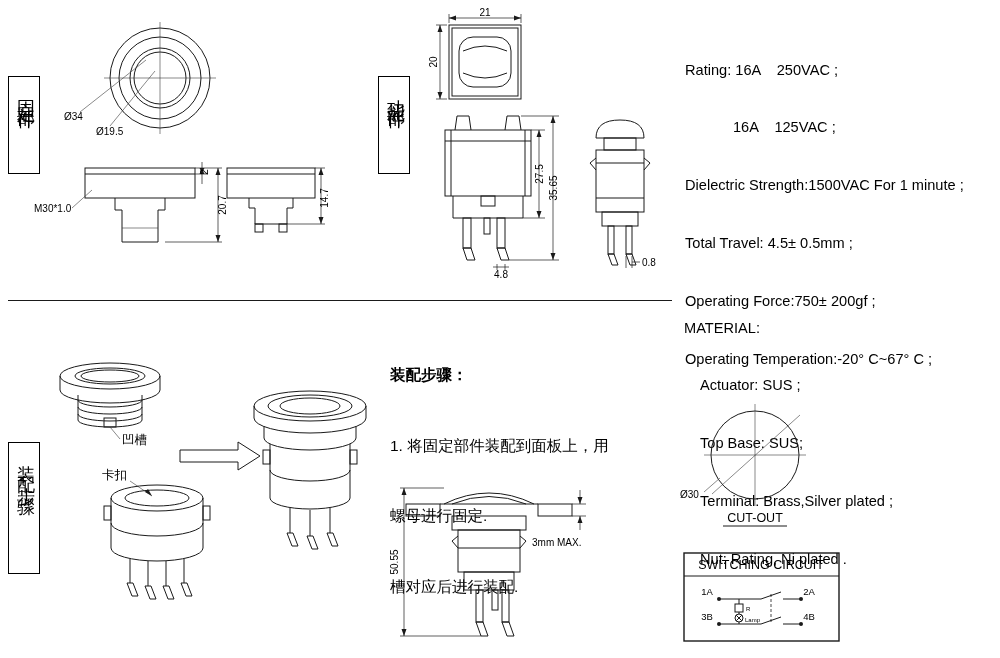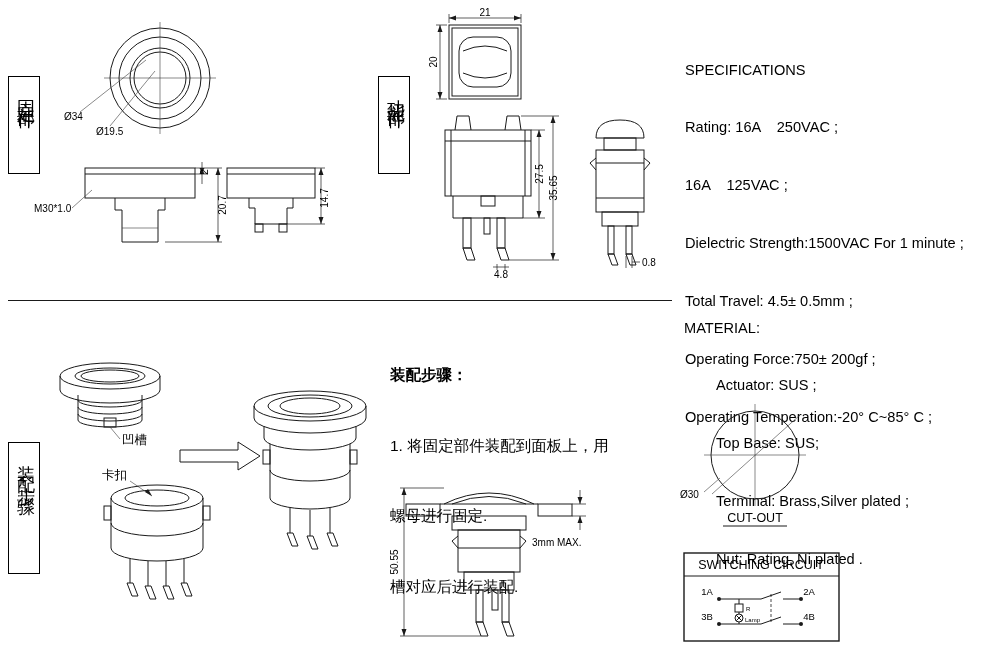--- a/index.html
+++ b/index.html
@@ -8,22 +8,22 @@
 
   .vlabel {
     position:absolute; width:32px; border:1.5px solid #000;
     writing-mode:vertical-lr; text-orientation:upright;
     font-size:18px; color:#000; padding-top:8px; padding-left:5px;
   }
   .ls-sm { letter-spacing:4px; }
   .ls-lg { letter-spacing:11px; }
 
   .textcol { position:absolute; white-space:pre; font-size:14.6px; line-height:19.3px; }
-  .textcol .indent { }
-  .mat .line { margin-left:32px; }
+  .textcol .indent { margin-left:48px; }
+  .mat .line { margin-left:16px; }
 
   .asm-text { position:absolute; font-size:15.5px; line-height:23.5px; white-space:pre; }
   .asm-text .title { font-weight:bold; }
 
   .divider { position:absolute; left:8px; top:300px; width:664px; border-top:1px solid #1a1a1a; }
 
   svg { position:absolute; overflow:visible; }
   .d  { stroke:#1a1a1a; stroke-width:1; fill:none; }
   .d2 { stroke:#1a1a1a; stroke-width:1.4; fill:none; }
   .thin { stroke:#3a3a3a; stroke-width:0.6; fill:none; }
@@ -193,27 +193,26 @@
     </g>
     <g class="dim">
       <line x1="48" y1="146" x2="48" y2="158"></line>
       <line x1="54" y1="146" x2="54" y2="158"></line>
       <line x1="54" y1="152" x2="62" y2="152"></line>
     </g>
     <text x="64" y="156" class="dimtext">0.8</text>
   </svg>
 
   <div class="textcol" style="left:685px; top:22px;">
-    <div>SPECIFICATIONS</div>
     <div>Rating: 16A    250VAC ;</div>
     <div class="indent">16A    125VAC ;</div>
     <div>Dielectric Strength:1500VAC For 1 minute ;</div>
     <div>Total Travel: 4.5± 0.5mm ;</div>
     <div>Operating Force:750± 200gf ;</div>
-    <div>Operating Temperation:-20° C~85° C ;</div>
+    <div>Operating Temperation:-20° C~67° C ;</div>
     
   </div>
 
   <div class="textcol mat" style="left:684px; top:280px;">
     <div>MATERIAL:</div>
     <div class="line">Actuator: SUS ;</div>
     <div class="line">Top Base: SUS;</div>
     <div class="line">Terminal: Brass,Silver plated ;</div>
     <div class="line">Nut: Rating, Ni plated .</div>
   </div>

